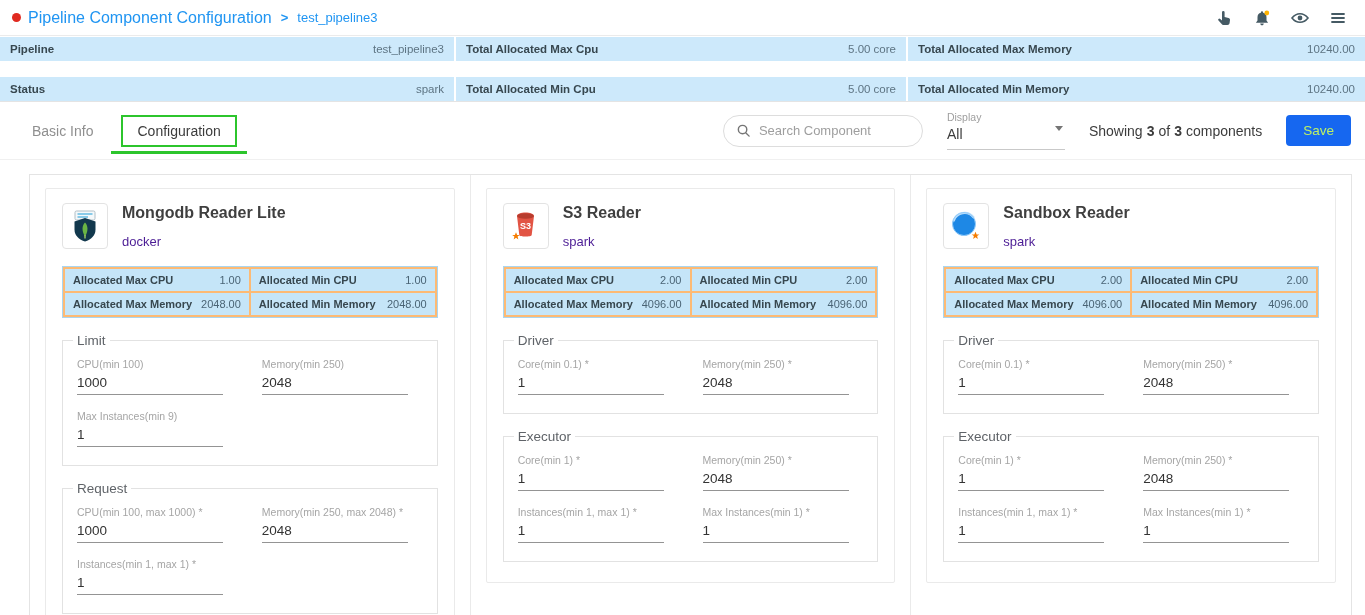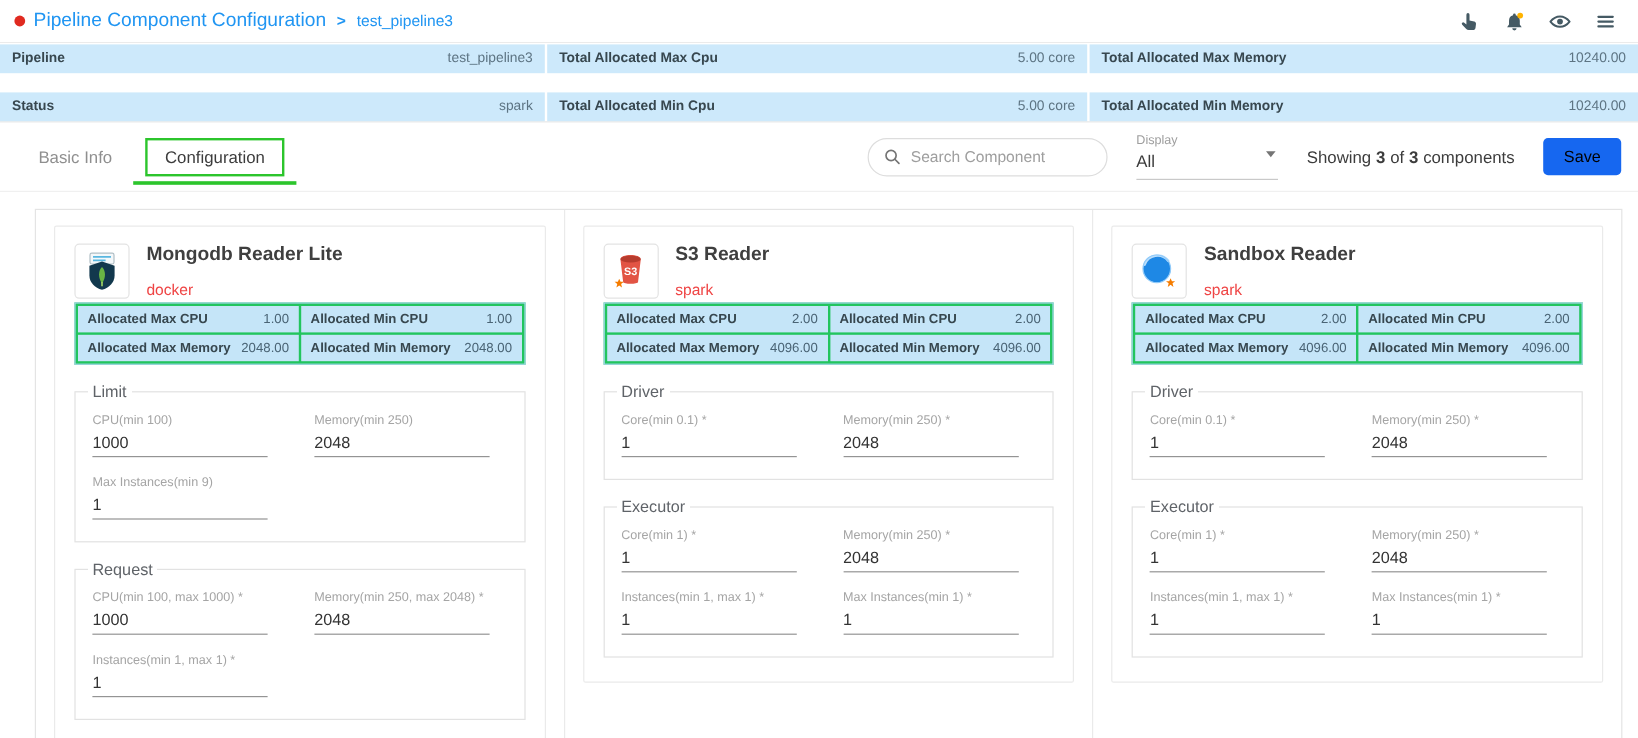--- a/index.html
+++ b/index.html
@@ -29,33 +29,33 @@
   .tab.active::after{content:"";position:absolute;left:-12px;right:-12px;bottom:-9px;height:3px;background:#2cc52c}
   .tright{margin-left:auto;display:flex;align-items:center;gap:24px}
   .search{width:200px;height:32px;border:1px solid #ddd;border-radius:16px;display:flex;align-items:center;gap:8px;padding:0 12px;background:#fff}
   .search input{border:0;outline:0;flex:1;min-width:0;font:13px "Liberation Sans",sans-serif;color:#444;background:transparent}
   .search input::placeholder{color:#9e9e9e}
   .select{width:118px}
   .slabel{font-size:10.5px;color:#9e9e9e}
   .sval{display:flex;justify-content:space-between;align-items:flex-start;border-bottom:1px solid #c9c9c9;padding:3px 2px 7px 0;font-size:14px;color:#3c3c3c;cursor:pointer}
   .caret{width:0;height:0;border-left:4px solid transparent;border-right:4px solid transparent;border-top:5px solid #757575}
   .showing{display:flex;gap:4px;font-size:14px;color:#3c3c3c;white-space:nowrap;align-items:baseline}
-  .save{background:#1667f0;color:#000000;border:0;border-radius:4px;padding:8px 17px;font:13.5px "Liberation Sans",sans-serif;cursor:pointer}
+  .save{background:#1667f0;color:#bef264;border:0;border-radius:4px;padding:8px 17px;font:13.5px "Liberation Sans",sans-serif;cursor:pointer}
 
   
   .main{padding:14px 13px 0 29px}
   .panel{border:1px solid #e4e4e4;display:flex;height:448px;overflow:hidden;background:#fff}
   .col{flex:1;border-right:1px solid #eaeaea;padding:13px 15px;min-width:0}
   .col:last-child{border-right:0}
   .card{border:1px solid #eaeaea;border-radius:2px;padding:14px 16px 20px;background:#fff}
   .card-head{display:flex;align-items:center;gap:14px}
   .icon-box{width:46px;height:46px;border:1px solid #e3e3e3;border-radius:4px;display:flex;align-items:center;justify-content:center;background:#fff;flex:0 0 auto}
   .card-title{font-size:16px;font-weight:bold;color:#3f3f3f}
-  .engine{font-size:13px;color:#ef4444;margin-top:12px;cursor:pointer}
-  .alloc{margin-top:3px;display:grid;grid-template-columns:1fr 1fr;gap:2px;border:1px solid #a9d6f1;background:#22c55e;padding:2px}
+  .engine{font-size:13px;color:#4c1d95;margin-top:12px;cursor:pointer}
+  .alloc{margin-top:17px;display:grid;grid-template-columns:1fr 1fr;gap:2px;border:1px solid #a9d6f1;background:#fdba74;padding:2px}
   .acell{background:#c5e5f8;display:flex;justify-content:space-between;align-items:center;padding:5px 8px;font-size:11px;gap:6px}
   .alabel{font-weight:bold;color:#37474f;white-space:nowrap}
   .avalue{color:#4a6475}
   fieldset{margin-top:15px;border:1px solid #e2e2e2;padding:6px 14px 18px;min-inline-size:0}
   legend{font-size:13.5px;color:#5f6368;padding:0 4px;margin-left:-4px}
   .fgrid{display:grid;grid-template-columns:1fr 1fr;column-gap:24px;row-gap:15px;margin-top:4px}
   .field label{display:block;font-size:10.5px;color:#a5a5a5;white-space:nowrap;overflow:hidden}
   .field input{width:146px;max-width:100%;border:0;border-bottom:1px solid #949494;font:13.5px "Liberation Sans",sans-serif;color:#333;padding:5px 0 4px;outline:0;background:transparent}
 
   [data-icon-name]{display:none}

